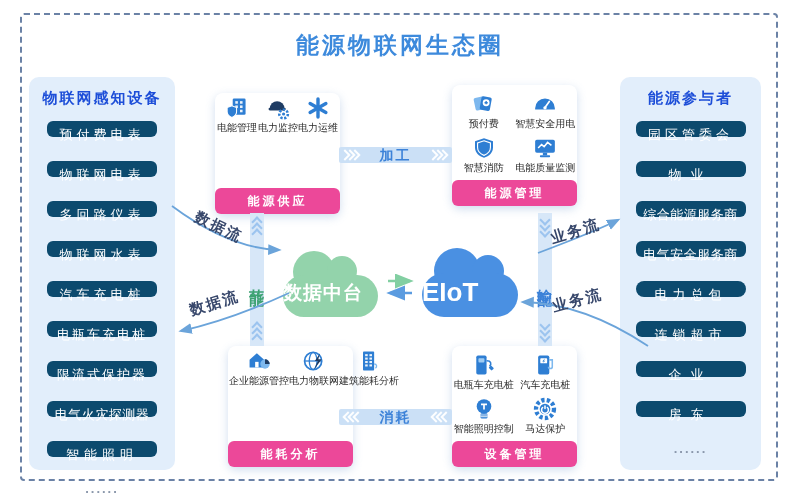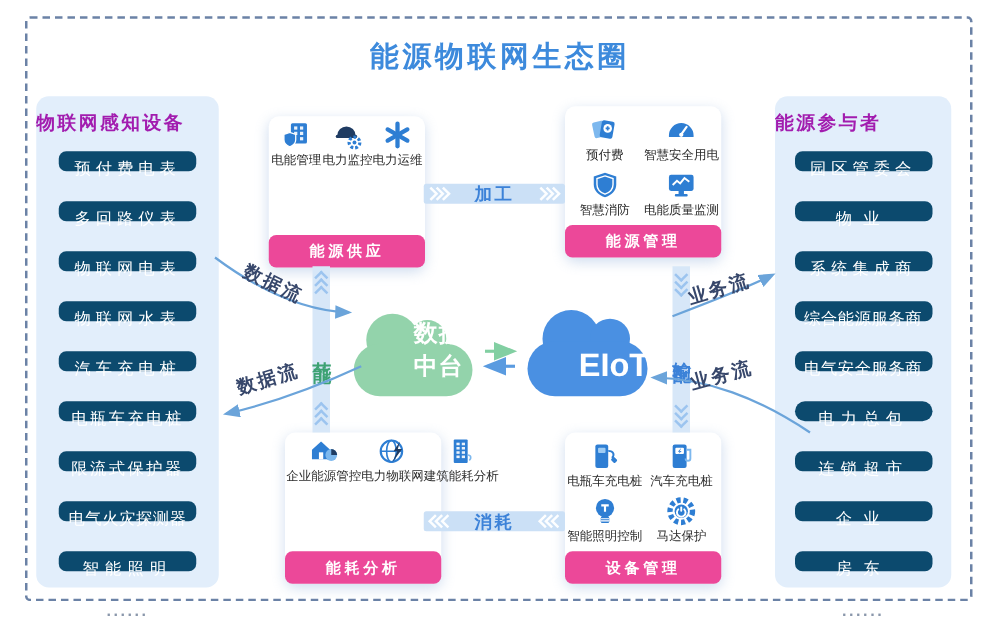--- a/index.html
+++ b/index.html
@@ -6,22 +6,22 @@
   #stage{position:relative;width:800px;height:495px;background:#fff;overflow:hidden;
          font-family:"Liberation Sans",sans-serif;}
   .frame{position:absolute;left:20px;top:13px;width:754px;height:464px;
          border:2px dashed #6b82a6;border-radius:4px;}
   .page-title{position:absolute;top:30px;left:0;right:0;text-align:center;
          font-size:23px;font-weight:bold;color:#3d8adc;letter-spacing:3px;}
   
   .panel{position:absolute;top:77px;height:393px;background:#e2eefb;border-radius:10px;}
   #left-panel{left:29px;width:146px;}
   #right-panel{left:620px;width:141px;}
-  .panel-title{padding:12px 0 13px;text-align:left;font-size:15px;font-weight:bold;
-         color:#a21caf;letter-spacing:2px;}
+  .panel-title{padding:12px 0 13px;text-align:center;font-size:15px;font-weight:bold;
+         color:#1d4ed8;letter-spacing:2px;}
   .p-item{width:110px;height:16px;line-height:27px;margin:0 auto 24px;background:#0c4a6e;
          border-radius:6px;color:#fff;font-size:13px;text-align:center;white-space:nowrap;}
   .dots{text-align:center;color:#8a97ab;font-weight:bold;font-size:13px;letter-spacing:2px;margin-top:2px;}
   
   .box{position:absolute;width:125px;height:121px;background:#fff;border-radius:8px;
        box-shadow:0 3px 10px rgba(110,150,205,.32);}
   .box-footer{position:absolute;bottom:0;left:0;right:0;height:26px;line-height:26px;
        background:#ec4899;border-radius:6px;color:#fff;font-weight:bold;font-size:12px;
        text-align:center;letter-spacing:3px;}
   .box-body{position:absolute;top:0;left:0;right:0;bottom:26px;display:flex;
@@ -32,21 +32,21 @@
   .feat-row{display:flex;justify-content:space-evenly;}
   .flabel{font-size:10px;color:#2b2b2b;white-space:nowrap;}
   .ic{width:24px;height:24px;display:block;}
   
   .cloud{position:absolute;}
   .hump,.cloud-body{position:absolute;}
   .hump{border-radius:50%;}
   .cloud-body{left:0;bottom:0;width:100%;}
   .cloud.green .hump,.cloud.green .cloud-body{background:#93d3ab;}
   .cloud.blue .hump,.cloud.blue .cloud-body{background:#4a90e2;}
-  .cloud-label{position:absolute;left:0;right:0;text-align:center;color:#fff;font-weight:bold;margin-left:41px;}
+  .cloud-label{position:absolute;left:0;right:0;color:#fff;font-weight:bold;}
   
   .hband{position:absolute;width:113px;height:16px;background:#cbe0f6;border-radius:2px;
        display:flex;align-items:center;justify-content:space-between;padding:0 5px;box-sizing:border-box;}
   .hband-label{font-size:14px;font-weight:bold;color:#3c82d8;letter-spacing:2px;line-height:16px;}
   .chevs{display:flex;align-items:center;}
   .ch{display:inline-block;width:6px;height:6px;border-top:2px solid rgba(255,255,255,.95);
       border-right:2px solid rgba(255,255,255,.95);}
   .ch.r{transform:rotate(45deg);margin-left:-3px;}
   .ch.l{transform:rotate(-135deg);margin-right:-3px;}
   
@@ -68,36 +68,35 @@
 </head>
 <body>
 
 <div id="stage">
   <div class="frame"></div>
   <div class="page-title">能源物联网生态圈</div>
 
   <div class="panel" id="left-panel">
     <div class="panel-title">物联网感知设备</div>
     <div class="p-item" style="letter-spacing: 4px;">预付费电表</div>
+    <div class="p-item" style="letter-spacing: 4px;">物联网电表</div>
     <div class="p-item" style="letter-spacing: 4px;">多回路仪表</div>
-    <div class="p-item" style="letter-spacing: 4px;">物联网电表</div>
     <div class="p-item" style="letter-spacing: 4px;">物联网水表</div>
     <div class="p-item" style="letter-spacing: 4px;">汽车充电桩</div>
     <div class="p-item" style="letter-spacing: 2px;">电瓶车充电桩</div>
     <div class="p-item" style="letter-spacing: 2px;">限流式保护器</div>
     <div class="p-item" style="letter-spacing: 0.5px;">电气火灾探测器</div>
     <div class="p-item" style="letter-spacing: 5px;">智能照明</div>
     <div class="dots">......</div>
   </div>
 
   <div class="panel" id="right-panel">
     <div class="panel-title">能源参与者</div>
     <div class="p-item" style="letter-spacing: 4px;">园区管委会</div>
     <div class="p-item" style="letter-spacing: 9px;">物业</div>
-    <div class="p-item" style="letter-spacing: 4px;">系统集成商</div>
     <div class="p-item" style="letter-spacing: 0.5px;">综合能源服务商</div>
     <div class="p-item" style="letter-spacing: 0.5px;">电气安全服务商</div>
     <div class="p-item" style="letter-spacing: 5px; border-radius: 12px;">电力总包</div>
     <div class="p-item" style="letter-spacing: 5px;">连锁超市</div>
     <div class="p-item" style="letter-spacing: 9px;">企业</div>
     <div class="p-item" style="letter-spacing: 9px;">房东</div>
     <div class="dots">......</div>
   </div>
 
   <div class="box" style="left:215px;top:93px;">

